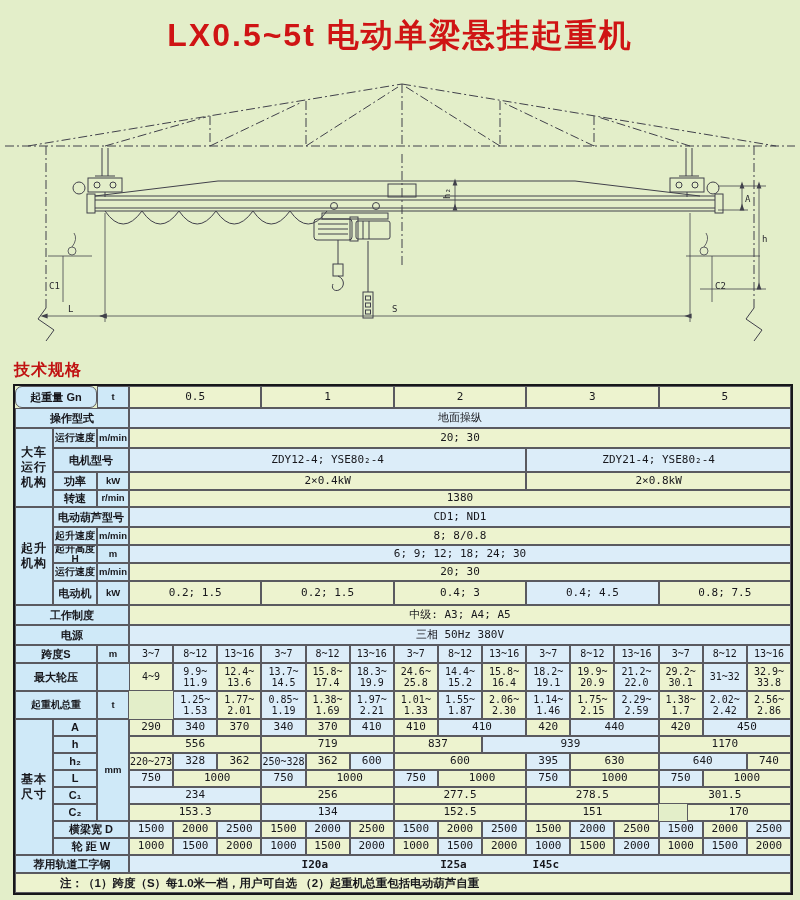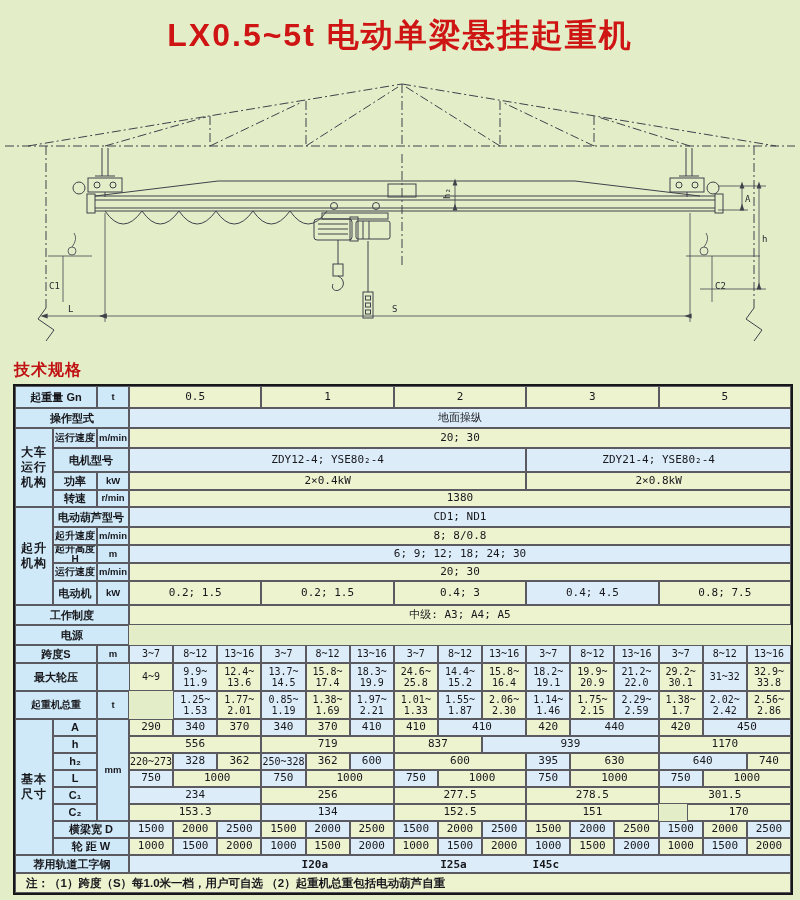--- a/index.html
+++ b/index.html
@@ -15,21 +15,21 @@
   .cell{display:flex;align-items:center;justify-content:center;
       border:1px solid #5a5a60;font:11px "DejaVu Sans Mono",monospace;color:#17171c;
       white-space:pre-line;text-align:center;line-height:1.12;overflow:hidden;}
   .label{background:#cfe9f8;font-family:"Liberation Sans",sans-serif;
       font-weight:bold;font-size:11px;}
   .unit{font-size:9.5px;}
   .vlabel{font-size:12px;line-height:1.25;letter-spacing:1px;}
   .green{background:#edf3cf;}
   .blue{background:#dcedf9;}
   .small{font-size:10px;}
-  .note{justify-content:flex-start;padding-left:10px;font-family:"Liberation Sans",sans-serif;
+  .note{justify-content:flex-start;padding-left:44px;font-family:"Liberation Sans",sans-serif;
       font-weight:bold;font-size:11.5px;white-space:nowrap;}
   .rail{position:relative;}
   .rail-item{position:absolute;top:50%;transform:translateY(-50%);
       font:11px "DejaVu Sans Mono",monospace;font-weight:bold;}
   .dim-text{font:9px "DejaVu Sans Mono",monospace;fill:#2a2a30;}
 </style>
 </head>
 <body>
 
 <h1 class="page-title">LX0.5~5t 电动单梁悬挂起重机</h1>
@@ -161,21 +161,21 @@
   <text class="dim-text" x="762" y="184">h</text>
   <text class="dim-text" x="49" y="231">C1</text>
   <text class="dim-text" x="715" y="231">C2</text>
   <text class="dim-text" x="68" y="254">L</text>
   <text class="dim-text" x="392" y="254">S</text>
 </svg>
 
 <div class="section-heading">技术规格</div>
 
 <div id="spec-table" style="grid-template-rows: 22px 20px 20px 24px 18px 17px 20px 18px 18px 18px 24px 20px 20px 18px 28px 28px 17px 17px 17px 17px 17px 17px 17px 17px 18px 20px;">
-    <div class="cell label" style="grid-area: 1 / 1 / auto / span 2;">起重量 Gn</div>
+    <div class="cell label" style="grid-area: 1 / 1 / auto / span 2; border-radius: 7px;">起重量 Gn</div>
     <div class="cell label unit" style="grid-area: 1 / 3;">t</div>
     <div class="cell green" style="grid-area: 1 / 4 / auto / span 3;">0.5</div>
     <div class="cell green" style="grid-area: 1 / 7 / auto / span 3;">1</div>
     <div class="cell green" style="grid-area: 1 / 10 / auto / span 3;">2</div>
     <div class="cell green" style="grid-area: 1 / 13 / auto / span 3;">3</div>
     <div class="cell green" style="grid-area: 1 / 16 / auto / span 3;">5</div>
     <div class="cell label" style="grid-area: 2 / 1 / auto / span 3;">操作型式</div>
     <div class="cell blue" style="grid-area: 2 / 4 / auto / span 15;">地面操纵</div>
     <div class="cell label vlabel" style="grid-area: 3 / 1 / span 4;">大车
 运行
@@ -209,20 +209,21 @@
     <div class="cell label" style="grid-area: 11 / 2;">电动机</div>
     <div class="cell label unit" style="grid-area: 11 / 3;">kW</div>
     <div class="cell green" style="grid-area: 11 / 4 / auto / span 3;">0.2;  1.5</div>
     <div class="cell green" style="grid-area: 11 / 7 / auto / span 3;">0.2;  1.5</div>
     <div class="cell green" style="grid-area: 11 / 10 / auto / span 3;">0.4;  3</div>
     <div class="cell blue" style="grid-area: 11 / 13 / auto / span 3;">0.4;  4.5</div>
     <div class="cell green" style="grid-area: 11 / 16 / auto / span 3;">0.8;  7.5</div>
     <div class="cell label" style="grid-area: 12 / 1 / auto / span 3;">工作制度</div>
     <div class="cell green" style="grid-area: 12 / 4 / auto / span 15;">中级:   A3;   A4;   A5</div>
     <div class="cell label" style="grid-area: 13 / 1 / auto / span 3;">电源</div>
+    <div class="cell blue" style="grid-area: 13 / 4 / auto / span 15;">三相   50Hz   380V</div>
     <div class="cell label" style="grid-area: 14 / 1 / auto / span 2;">跨度S</div>
     <div class="cell label unit" style="grid-area: 14 / 3;">m</div>
     <div class="cell blue small" style="grid-area: 14 / 4;">3~7</div>
     <div class="cell blue small" style="grid-area: 14 / 5;">8~12</div>
     <div class="cell blue small" style="grid-area: 14 / 6;">13~16</div>
     <div class="cell blue small" style="grid-area: 14 / 7;">3~7</div>
     <div class="cell blue small" style="grid-area: 14 / 8;">8~12</div>
     <div class="cell blue small" style="grid-area: 14 / 9;">13~16</div>
     <div class="cell blue small" style="grid-area: 14 / 10;">3~7</div>
     <div class="cell blue small" style="grid-area: 14 / 11;">8~12</div>

